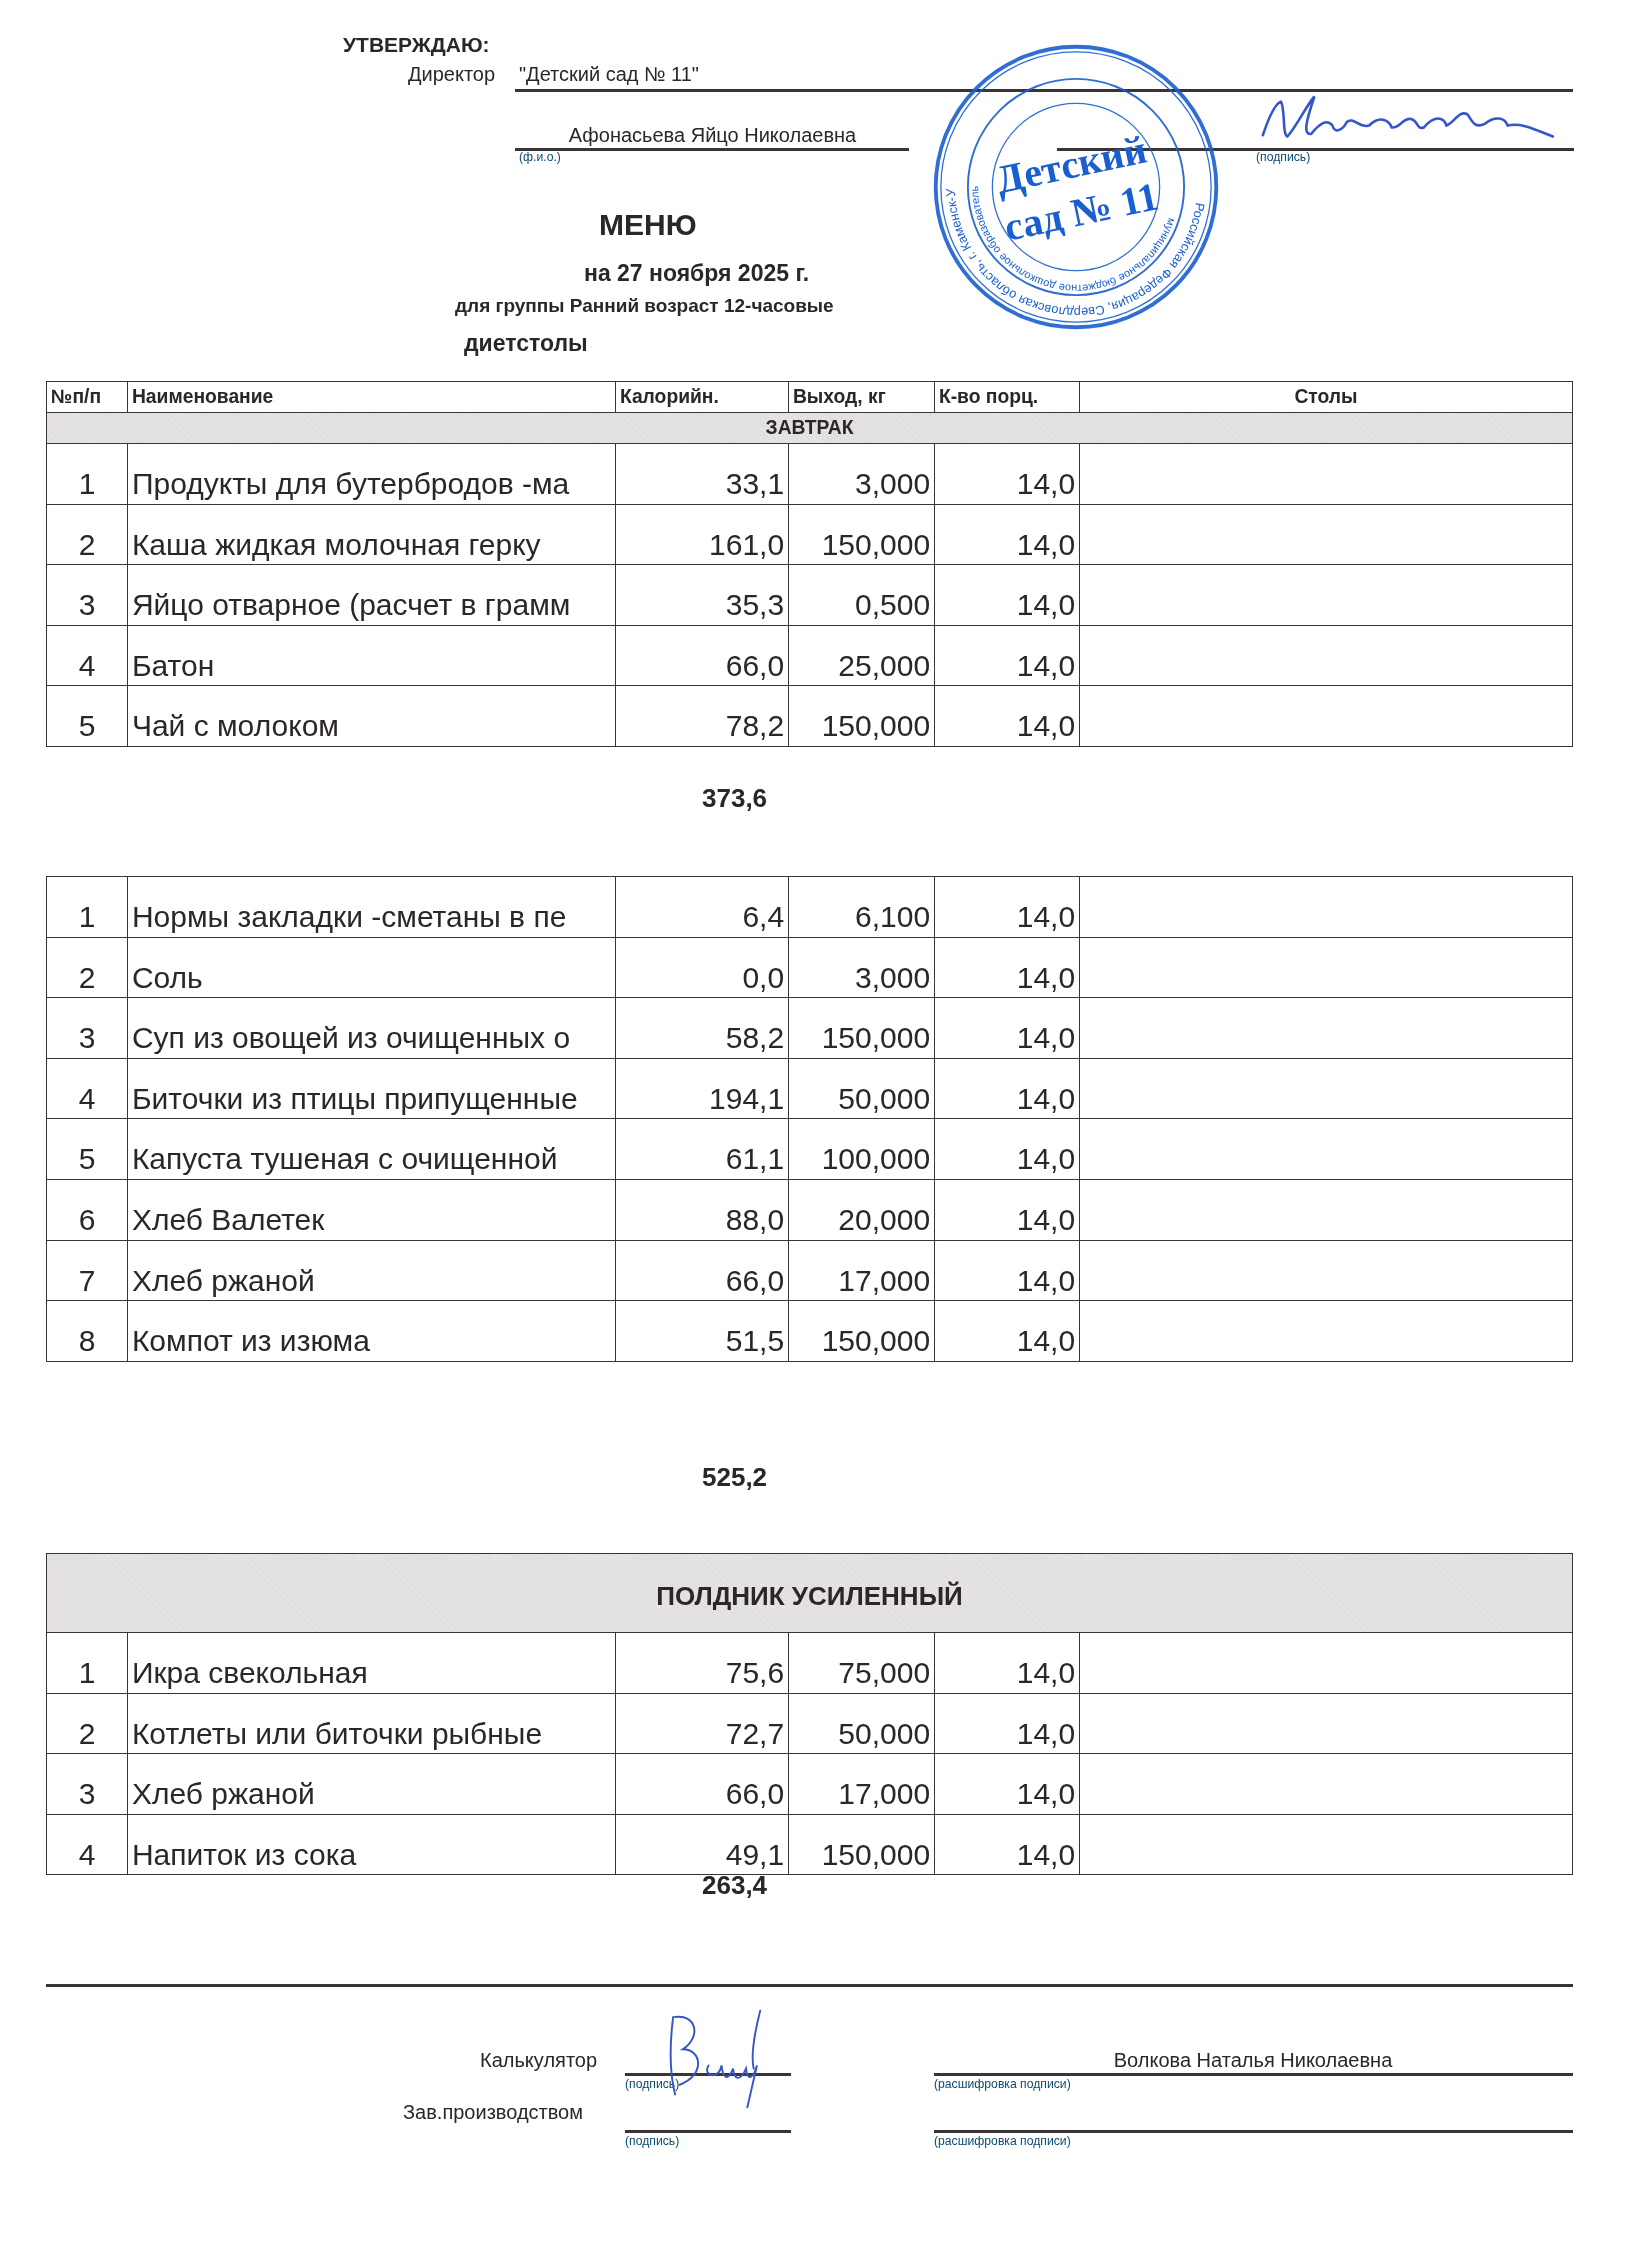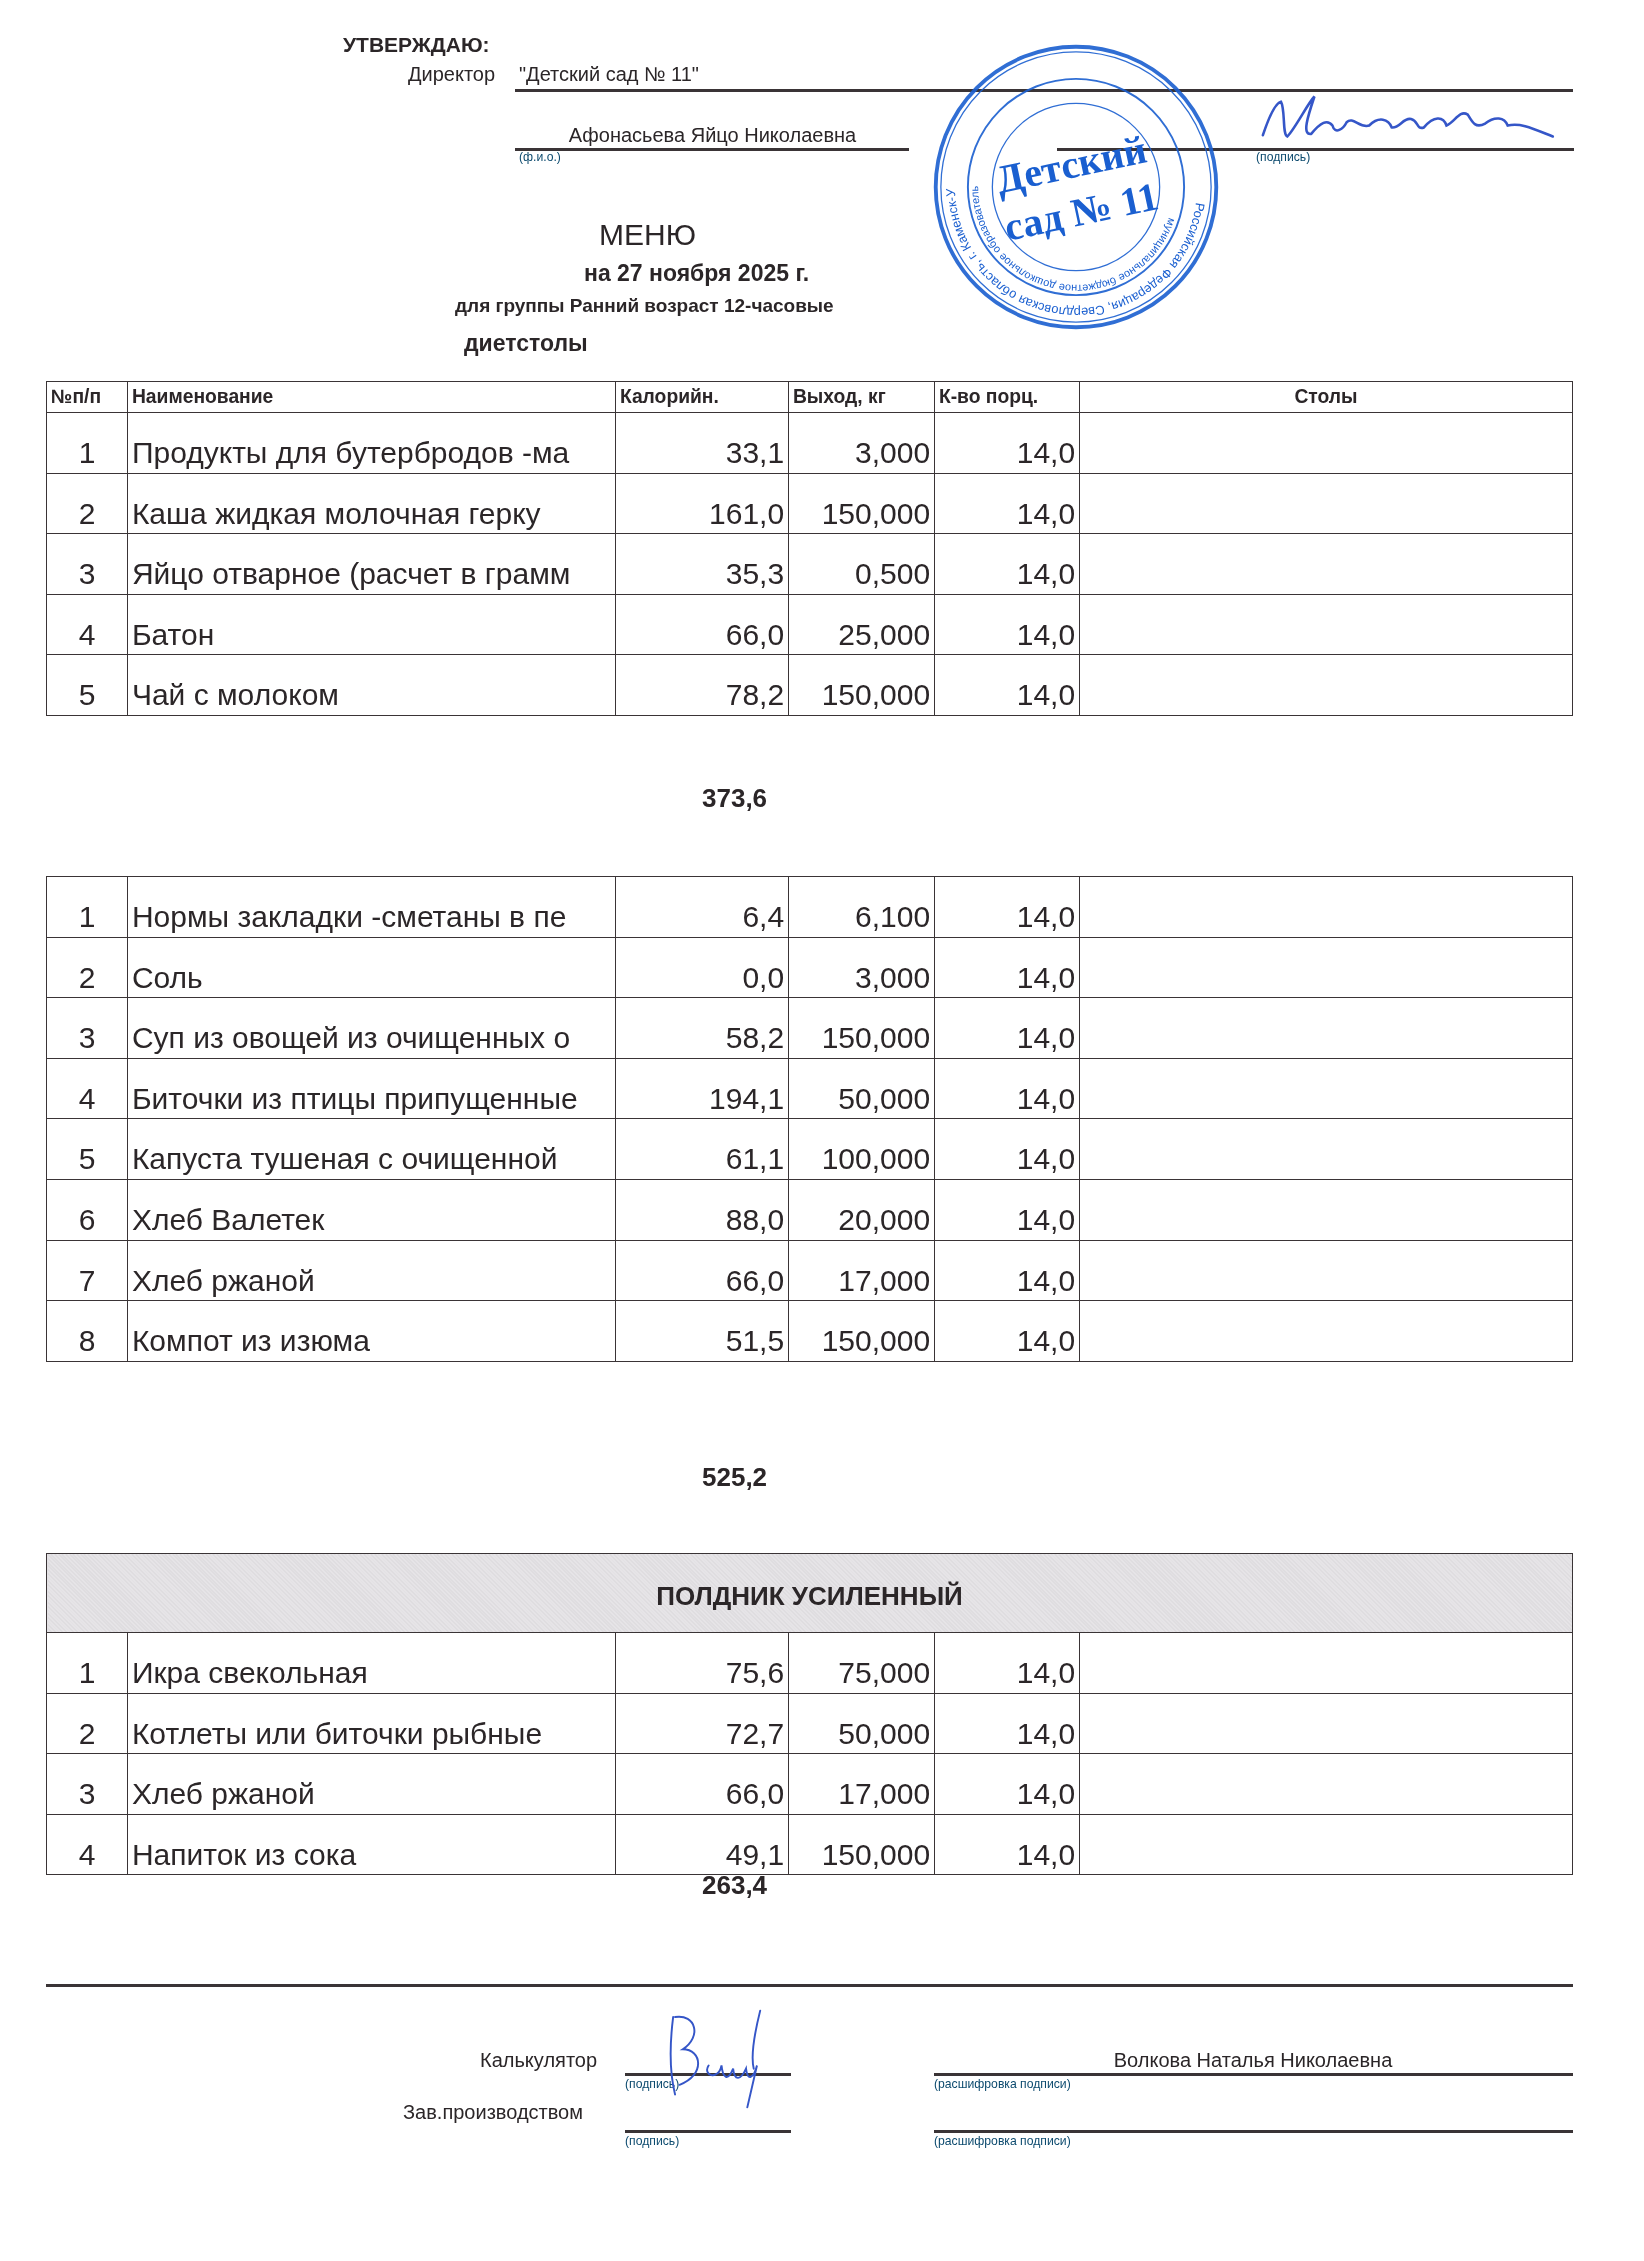--- a/index.html
+++ b/index.html
@@ -11,21 +11,21 @@
 
   
   #approve-title { left: 343px; top: 33px; font-size: 21px; font-weight: bold; }
   #director-label { left: 408px; top: 63px; font-size: 20px; }
   #director-org { left: 519px; top: 63px; font-size: 20px; }
   #director-name { left: 519px; top: 124px; width: 387px; text-align: center; font-size: 20px; }
   #fio-caption { left: 519px; top: 150px; width: 387px; }
   #sign-caption { left: 1256px; top: 150px; width: 142px; }
 
   
-  #menu-title { left: 599px; top: 218px; font-size: 30px; font-weight: normal; }
+  #menu-title { left: 599px; top: 208px; font-size: 30px; font-weight: bold; }
   #menu-date { left: 584px; top: 260px; font-size: 23px; font-weight: bold; }
   #menu-group { left: 455px; top: 295px; font-size: 19px; font-weight: bold; }
   #menu-diet { left: 464px; top: 330px; font-size: 23px; font-weight: bold; text-align: center; }
 
   
   table.menu { position: absolute; left: 46px; width: 1526px; border-collapse: collapse;
                table-layout: fixed; font-family: "Liberation Sans", sans-serif; }
   table.menu td, table.menu th { border: 1.9px solid #3a3436; padding: 0 6.4px; overflow: hidden;
                white-space: nowrap; }
   table.menu th { font-size: 19.3px; font-weight: bold; height: 30px; text-align: left; padding: 0 3.9px; }
@@ -107,20 +107,23 @@
     <tr>
       <th>№п/п</th>
       <th>Наименование</th>
       <th>Калорийн.</th>
       <th>Выход, кг</th>
       <th>К-во порц.</th>
       <th class="center">Столы</th>
     </tr>
   </thead>
   <tbody>
+    <tr class="section">
+      <td colspan="6" style="height:30px; font-size:19.3px;">ЗАВТРАК</td>
+    </tr>
     <tr class="item">
       <td class="num">1</td>
       <td class="name">Продукты для бутербродов -ма</td>
       <td class="r">33,1</td>
       <td class="r">3,000</td>
       <td class="r">14,0</td>
       <td></td>
     </tr>
     <tr class="item">
       <td class="num">2</td>

